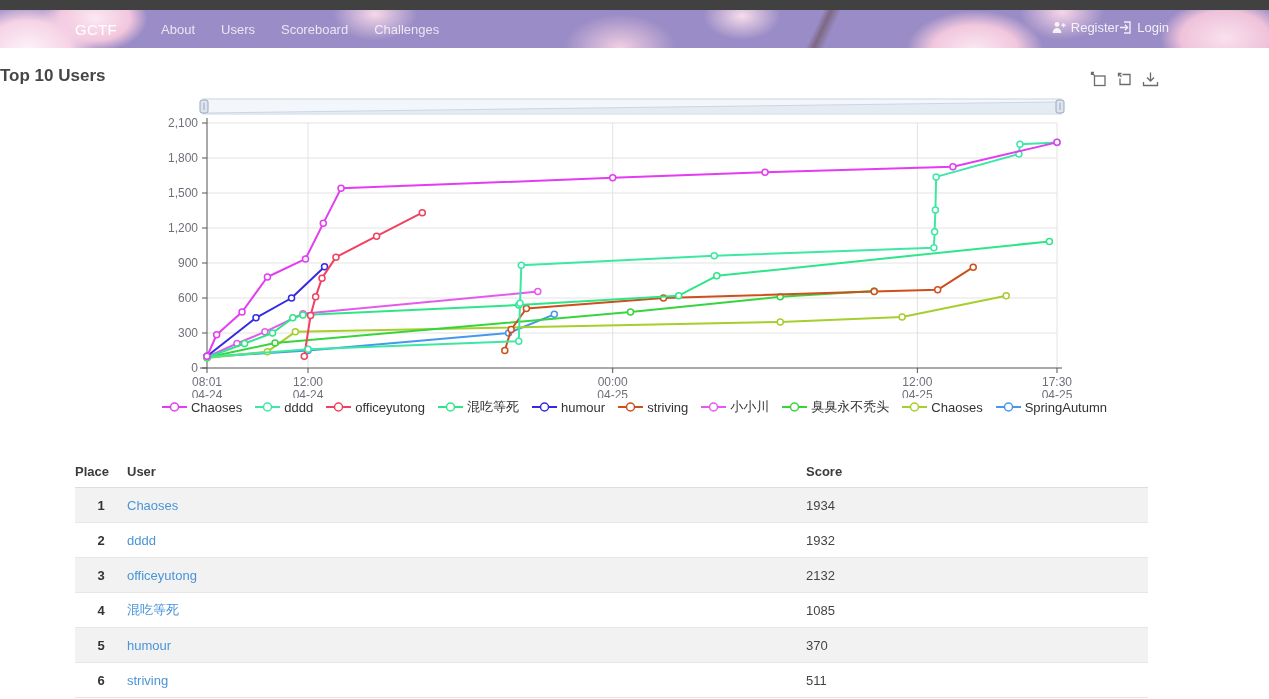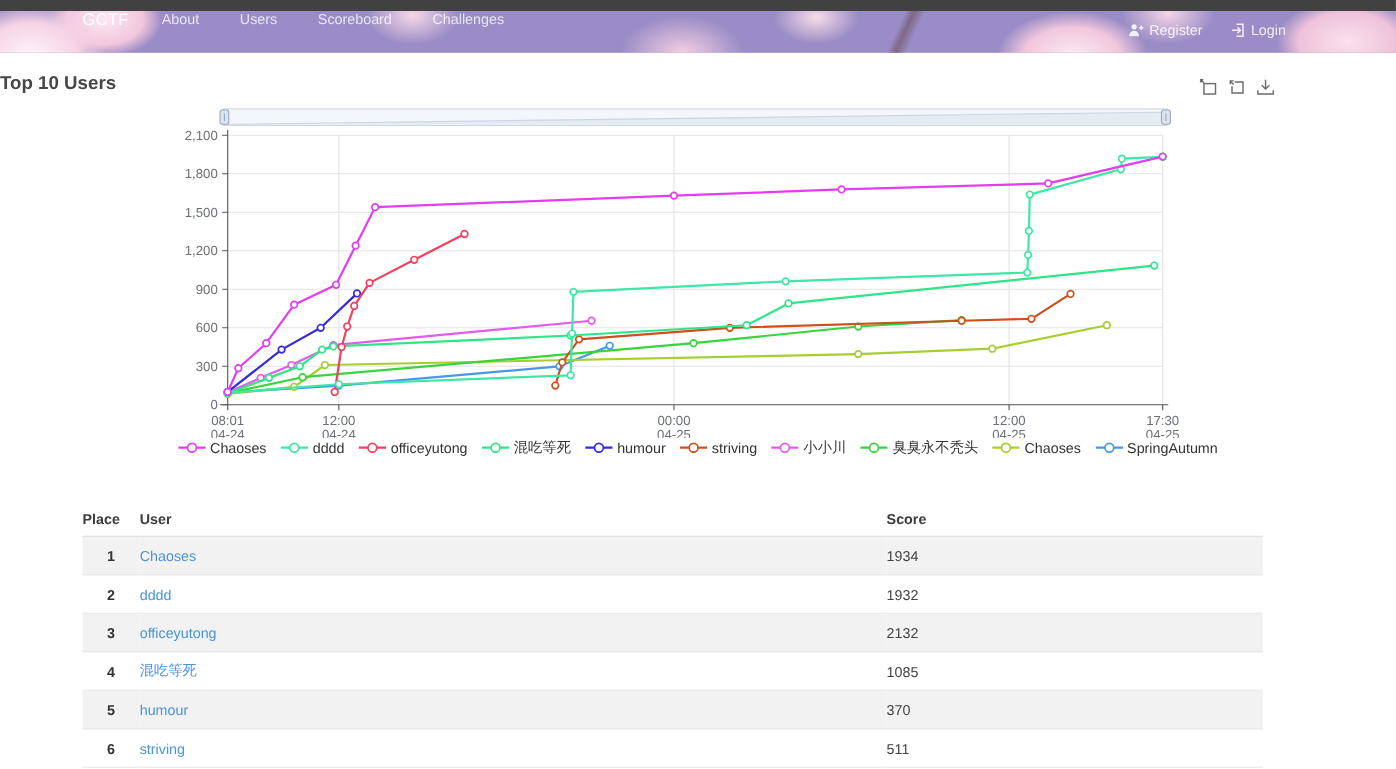--- a/index.html
+++ b/index.html
@@ -14,25 +14,25 @@
       radial-gradient(ellipse 95px 65px at 28px 40px, #fdf3f8 0%, #f6d3e6 45%, rgba(246,211,230,0) 72%),
       radial-gradient(ellipse 70px 45px at 95px 8px, #fbe8f2 0%, #f2c6dd 50%, rgba(242,198,221,0) 75%),
       radial-gradient(ellipse 60px 38px at 375px 4px, #f6d8e8 0%, rgba(246,216,232,0) 70%),
       radial-gradient(ellipse 80px 48px at 620px 38px, #f3cfe3 0%, rgba(243,207,227,0) 70%),
       radial-gradient(ellipse 55px 34px at 742px 6px, #f7dcea 0%, rgba(247,220,234,0) 70%),
       radial-gradient(ellipse 95px 55px at 975px 40px, #fbe9f2 0%, #f1c7dd 45%, rgba(241,199,221,0) 72%),
       radial-gradient(ellipse 60px 40px at 1062px 2px, #f6d5e7 0%, rgba(246,213,231,0) 70%),
       radial-gradient(ellipse 85px 52px at 1225px 28px, #f9e1ed 0%, #efc2da 52%, rgba(239,194,218,0) 76%),
       linear-gradient(115deg, rgba(90,60,50,0) 64%, rgba(90,60,50,.45) 64.6%, rgba(90,60,50,0) 65.4%),
       #9a8cc6;
-    display:flex;color:#fff;}
+    display:flex;align-items:center;color:#fff;}
   #brand{margin-left:75px;font-size:15px;color:#fff;letter-spacing:.3px;cursor:pointer;}
-  #navlinks{display:flex;margin-left:30px;gap:37px;}
+  #navlinks{display:flex;margin-left:44px;gap:26px;}
   .nav-link{font-size:13px;color:rgba(255,255,255,.78);cursor:pointer;text-decoration:none;}
-  #navright{position:absolute;right:100px;top:0;height:34px;display:flex;align-items:center;gap:26px;}
+  #navright{position:absolute;right:100px;top:0;height:34px;display:flex;align-items:center;}
   .nav-auth{display:flex;align-items:center;gap:5px;font-size:13px;color:rgba(255,255,255,.85);cursor:pointer;}
   .nav-auth svg{display:block;}
 
   
   #chart-title{position:absolute;left:0;top:66px;width:1269px;
     font-size:17px;font-weight:bold;color:#464646;}
   #toolbox{position:absolute;left:1090px;top:71px;display:flex;gap:9px;}
   .tool-icon{width:17px;height:17px;cursor:pointer;}
   .tool-icon svg{display:block;}
 

